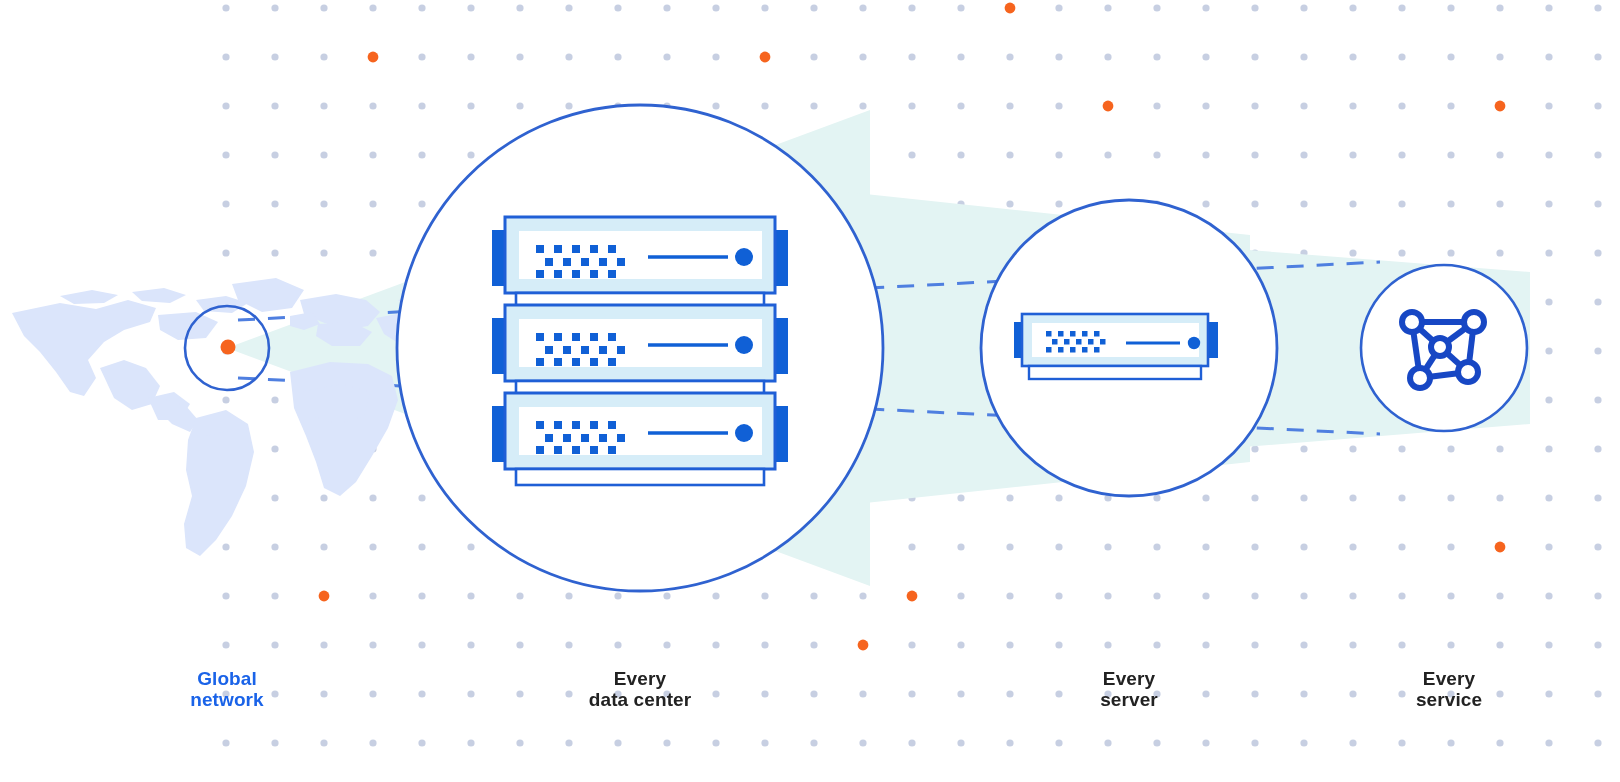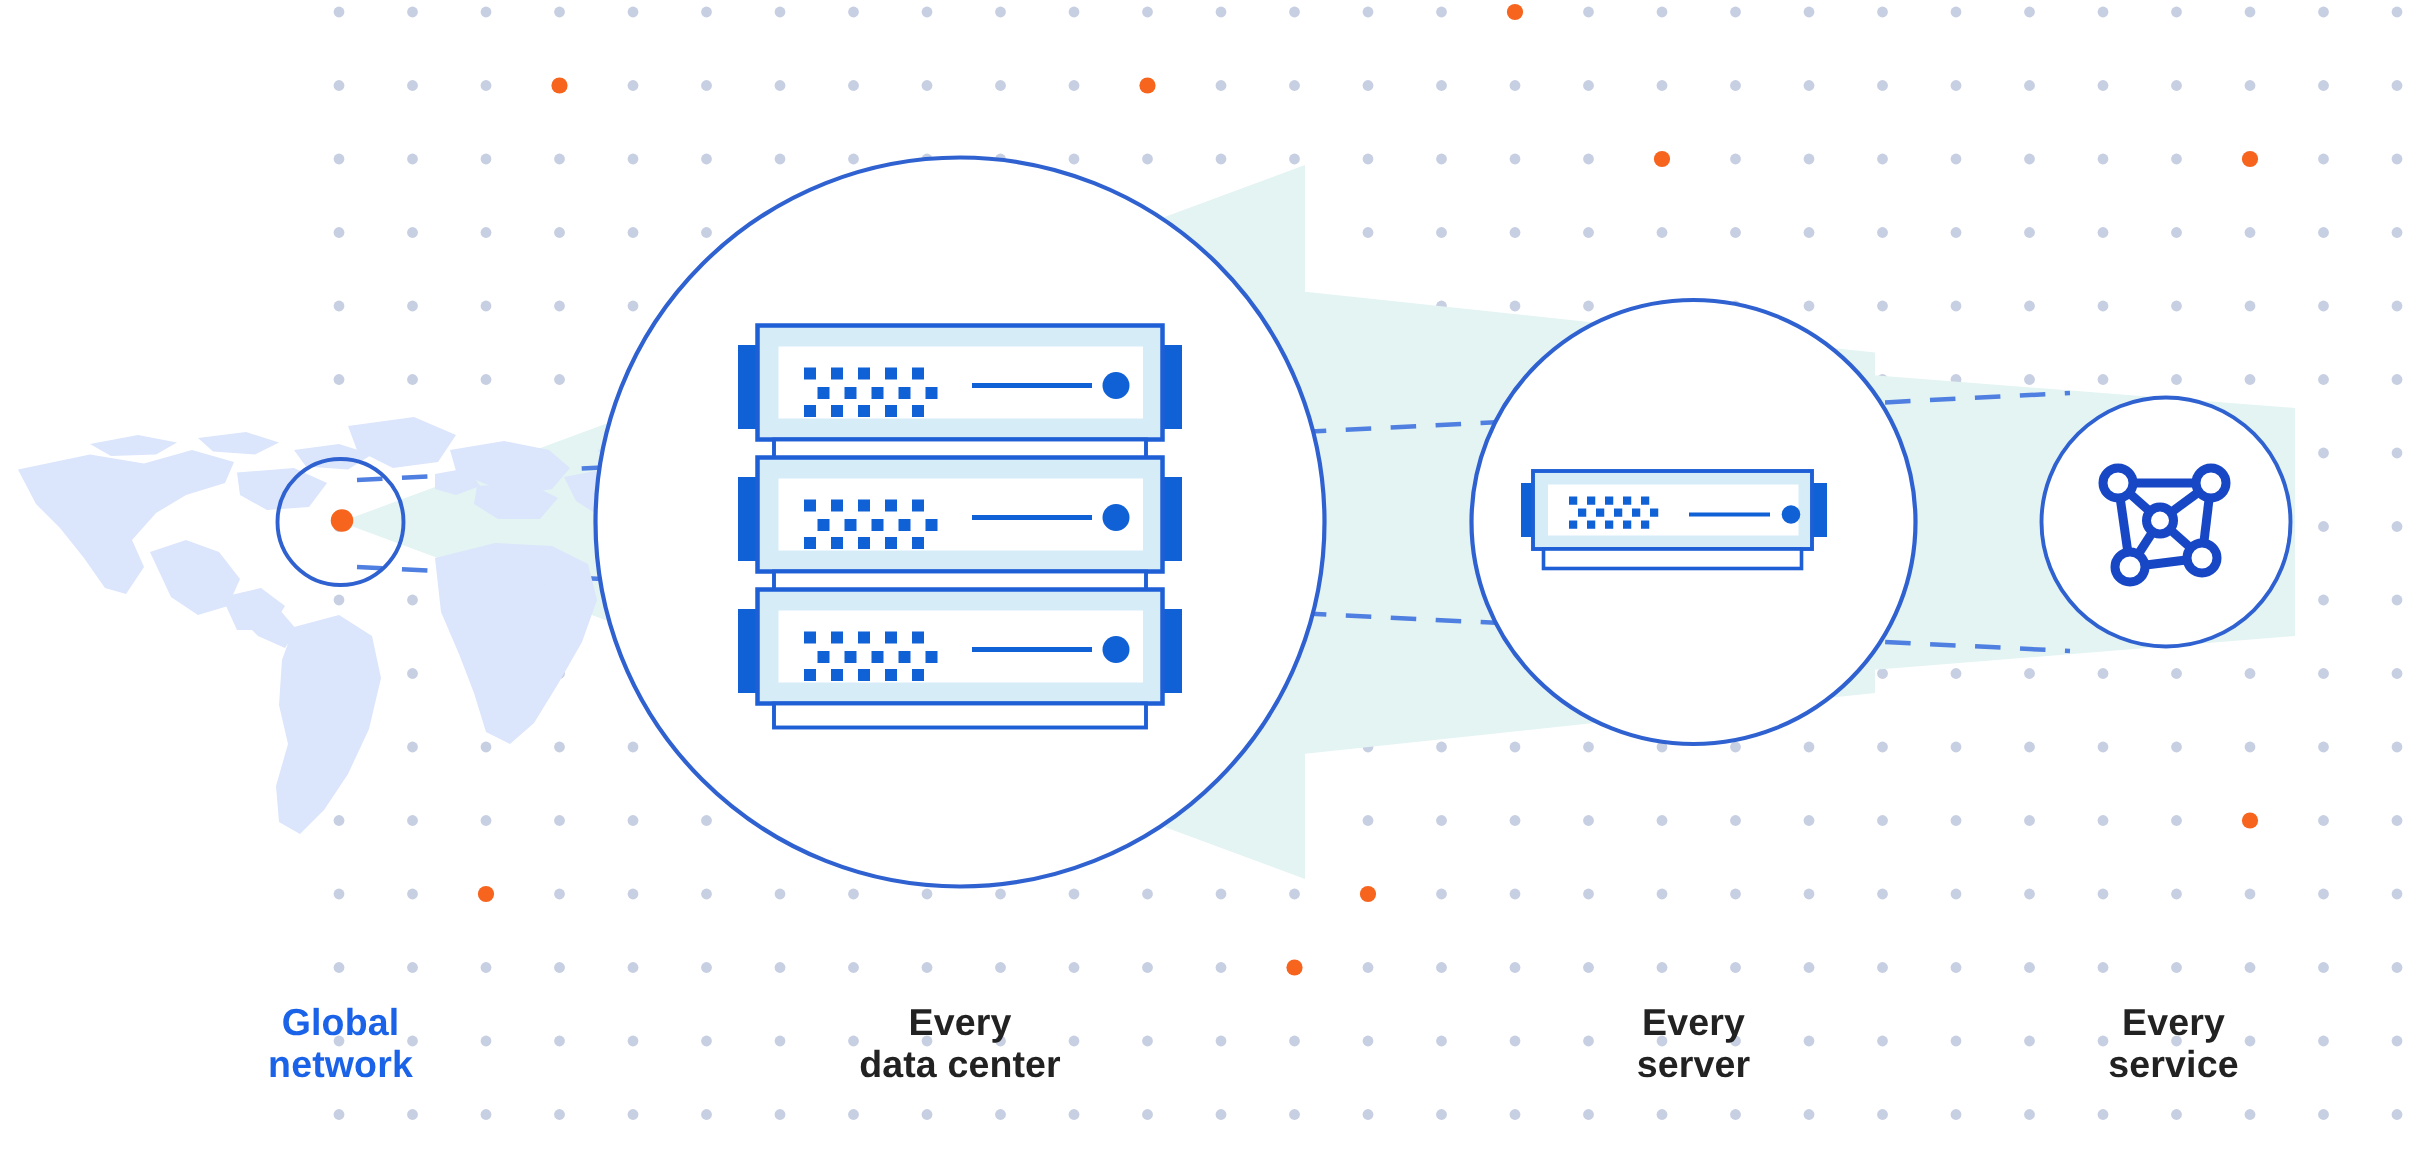--- a/index.html
+++ b/index.html
@@ -30,21 +30,21 @@
     left: 0;
     top: 0;
     width: 1620px;
     height: 782px;
     pointer-events: none;
   }
   .stage-label {
     position: absolute;
     text-align: center;
     font-family: "Liberation Sans", sans-serif;
-    font-size: 25px;
+    font-size: 19px;
     font-weight: 700;
     line-height: 1.12;
     letter-spacing: 0.1px;
     color: #222222;
     white-space: pre-line;
     transform: translateX(-50%);
   }
   .stage-label.accent {
     color: #1a63e8;
   }

